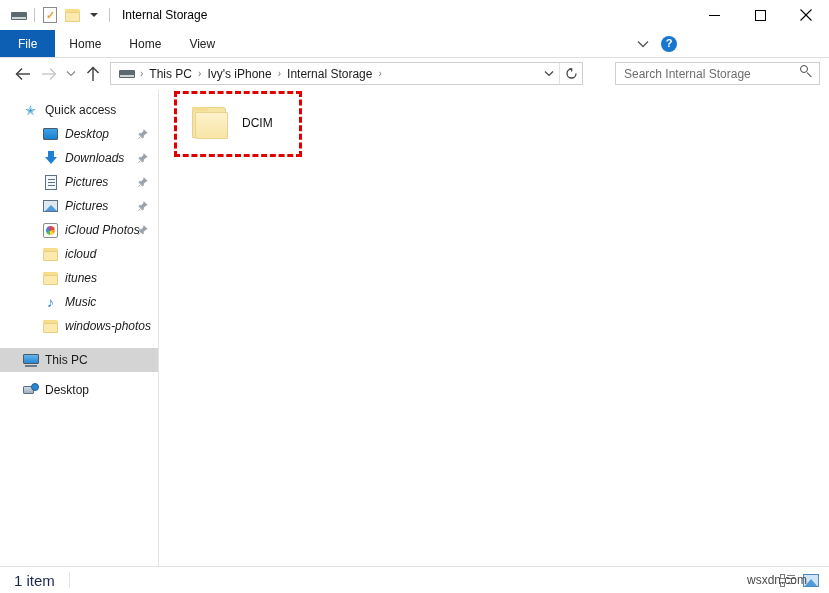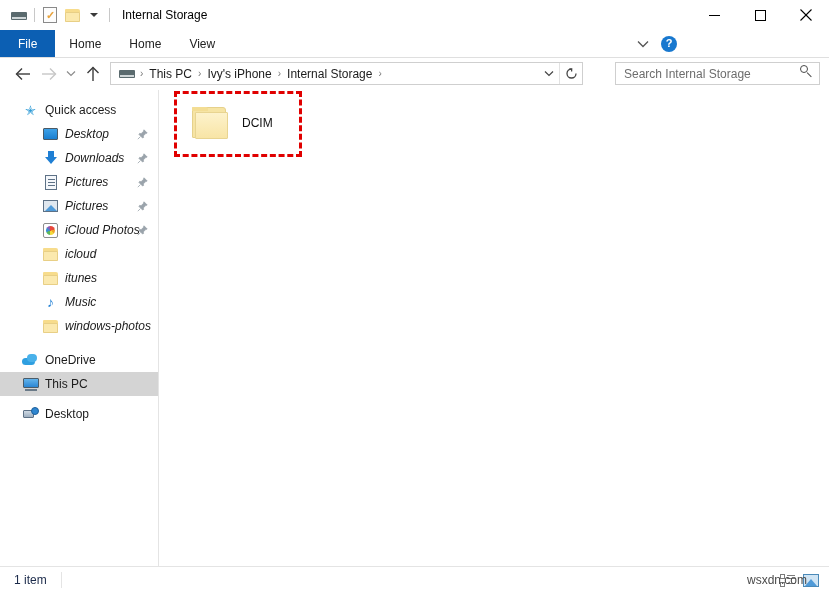--- a/index.html
+++ b/index.html
@@ -560,21 +560,21 @@
     left: 0; top: 566px;
     width: 829px; height: 27px;
     border-top: 1px solid #e4e4e4;
     box-sizing: border-box;
     background: #ffffff;
     display: flex;
     align-items: center;
   }
   .status-text {
     margin-left: 14px;
-    font-size: 12px;
+    font-size: 15px;
     color: #1b2a4a;
   }
   .status-sep {
     width: 1px; height: 16px;
     background: #e4e4e4;
     margin-left: 14px;
   }
   .viewbtns {
     position: absolute;
     right: 8px;
@@ -883,29 +883,20 @@
             <span class="ico-folder">
               <span class="back"></span>
               <span class="front"></span>
             </span>
           </span>
         <span class="nav-label">windows-photos</span>
       </div>
 
       <div class="nav-gap"></div>
 
-      <div class="nav-item">
-        <span class="nav-ico">
-            <span class="i-onedrive">
-              <span class="c1"></span>
-              <span class="c2"></span>
-            </span>
-          </span>
-        <span class="nav-label">OneDrive</span>
-      </div>
 
       <div class="nav-item selected-gray">
         <span class="nav-ico">
             <span class="i-thispc">
               <span class="scr"></span>
               <span class="base"></span>
             </span>
           </span>
         <span class="nav-label">This PC</span>
       </div>

